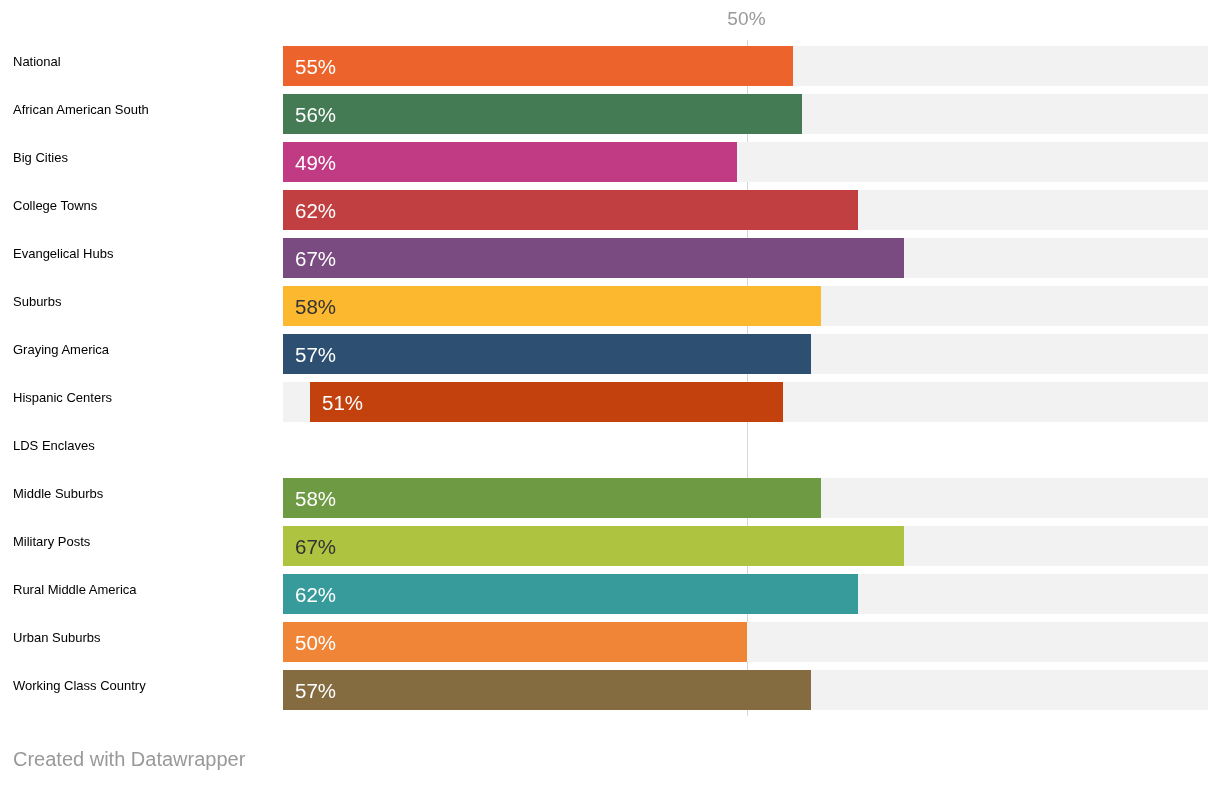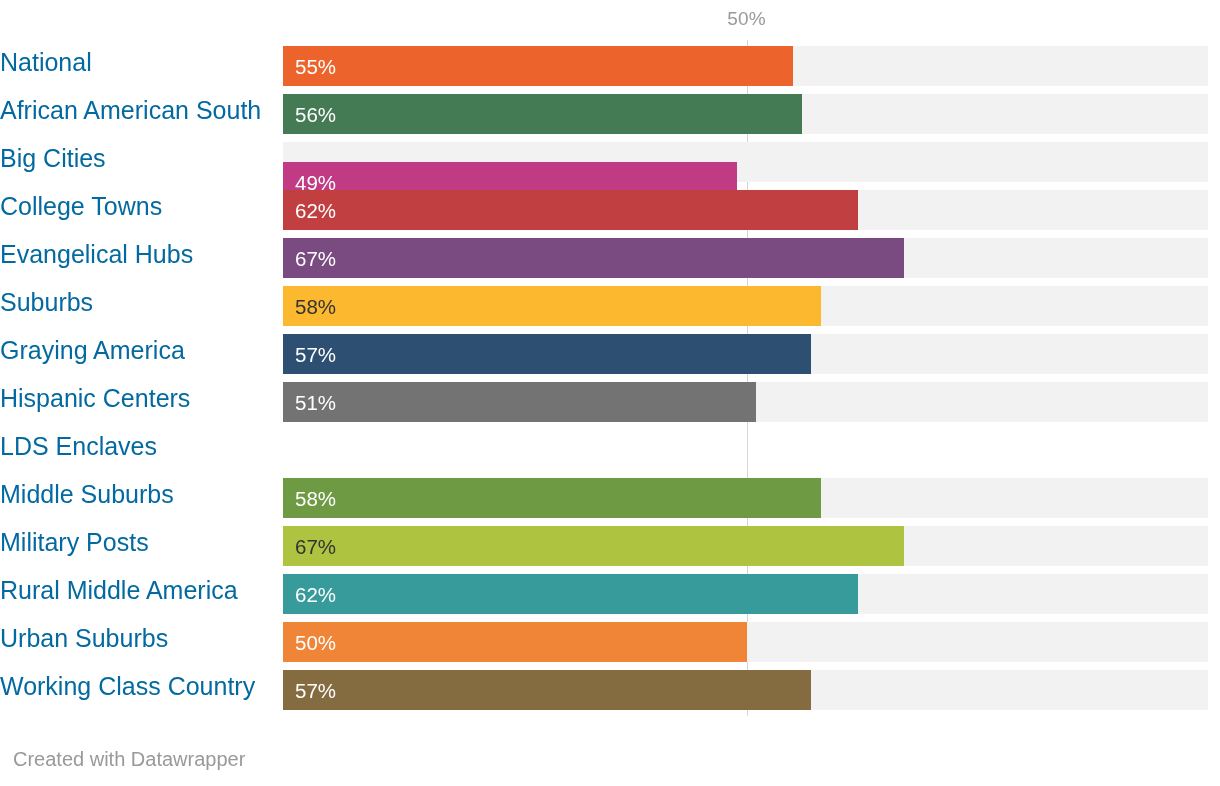--- a/index.html
+++ b/index.html
@@ -46,26 +46,26 @@
     left: 0;
     top: 42px;
     width: 1220px;
   }
   .row {
     position: relative;
     height: 48px;
   }
   .row-label {
     position: absolute;
-    left: 0;
+    left: 13px;
     top: 0;
     height: 40px;
     line-height: 40px;
-    font-size: 25px;
-    color: #0369a1;
+    font-size: 13px;
+    color: #000000;
     white-space: nowrap;
   }
   .track {
     position: absolute;
     left: 283px;
     top: 4px;
     width: 925px;
     height: 40px;
     background: #f2f2f2;
   }
@@ -119,21 +119,21 @@
         <div class="row-label">African American South</div>
         <div class="track" style="width: 925px; background: rgb(242, 242, 242);">
           <div class="bar" style="width: 519.12px; background: rgb(68, 122, 84); height: 40px;">
             <div class="bar-value" style="color: #ffffff;">56%</div>
           </div>
         </div>
       </div>
       <div class="row">
         <div class="row-label">Big Cities</div>
         <div class="track" style="width: 925px; background: rgb(242, 242, 242);">
-          <div class="bar" style="width: 454.23px; background: rgb(192, 59, 132); height: 40px; margin-top: 20px;">
+          <div class="bar" style="width: 454.23px; background: rgb(192, 59, 132); height: 40px;">
             <div class="bar-value" style="color: rgb(255, 255, 255);">49%</div>
           </div>
         </div>
       </div>
       <div class="row">
         <div class="row-label">College Towns</div>
         <div class="track" style="width: 925px; background: rgb(242, 242, 242);">
           <div class="bar" style="width: 574.74px; background: rgb(194, 63, 65); height: 40px;">
             <div class="bar-value" style="color: rgb(255, 255, 255);">62%</div>
           </div>
@@ -159,21 +159,21 @@
         <div class="row-label">Graying America</div>
         <div class="track" style="width: 925px; background: rgb(242, 242, 242);">
           <div class="bar" style="width: 528.39px; background: rgb(44, 79, 114); height: 40px;">
             <div class="bar-value" style="color: rgb(255, 255, 255);">57%</div>
           </div>
         </div>
       </div>
       <div class="row">
         <div class="row-label">Hispanic Centers</div>
         <div class="track" style="width: 925px; background: rgb(242, 242, 242);">
-          <div class="bar" style="width: 472.77px; background: #737373; height: 40px;">
+          <div class="bar" style="width: 472.77px; background: #c2410c; height: 40px; margin-left: 27px;">
             <div class="bar-value" style="color: rgb(255, 255, 255);">51%</div>
           </div>
         </div>
       </div>
       <div class="row">
         <div class="row-label">LDS Enclaves</div>
       </div>
       <div class="row">
         <div class="row-label">Middle Suburbs</div>
         <div class="track" style="width: 925px; background: rgb(242, 242, 242);">

